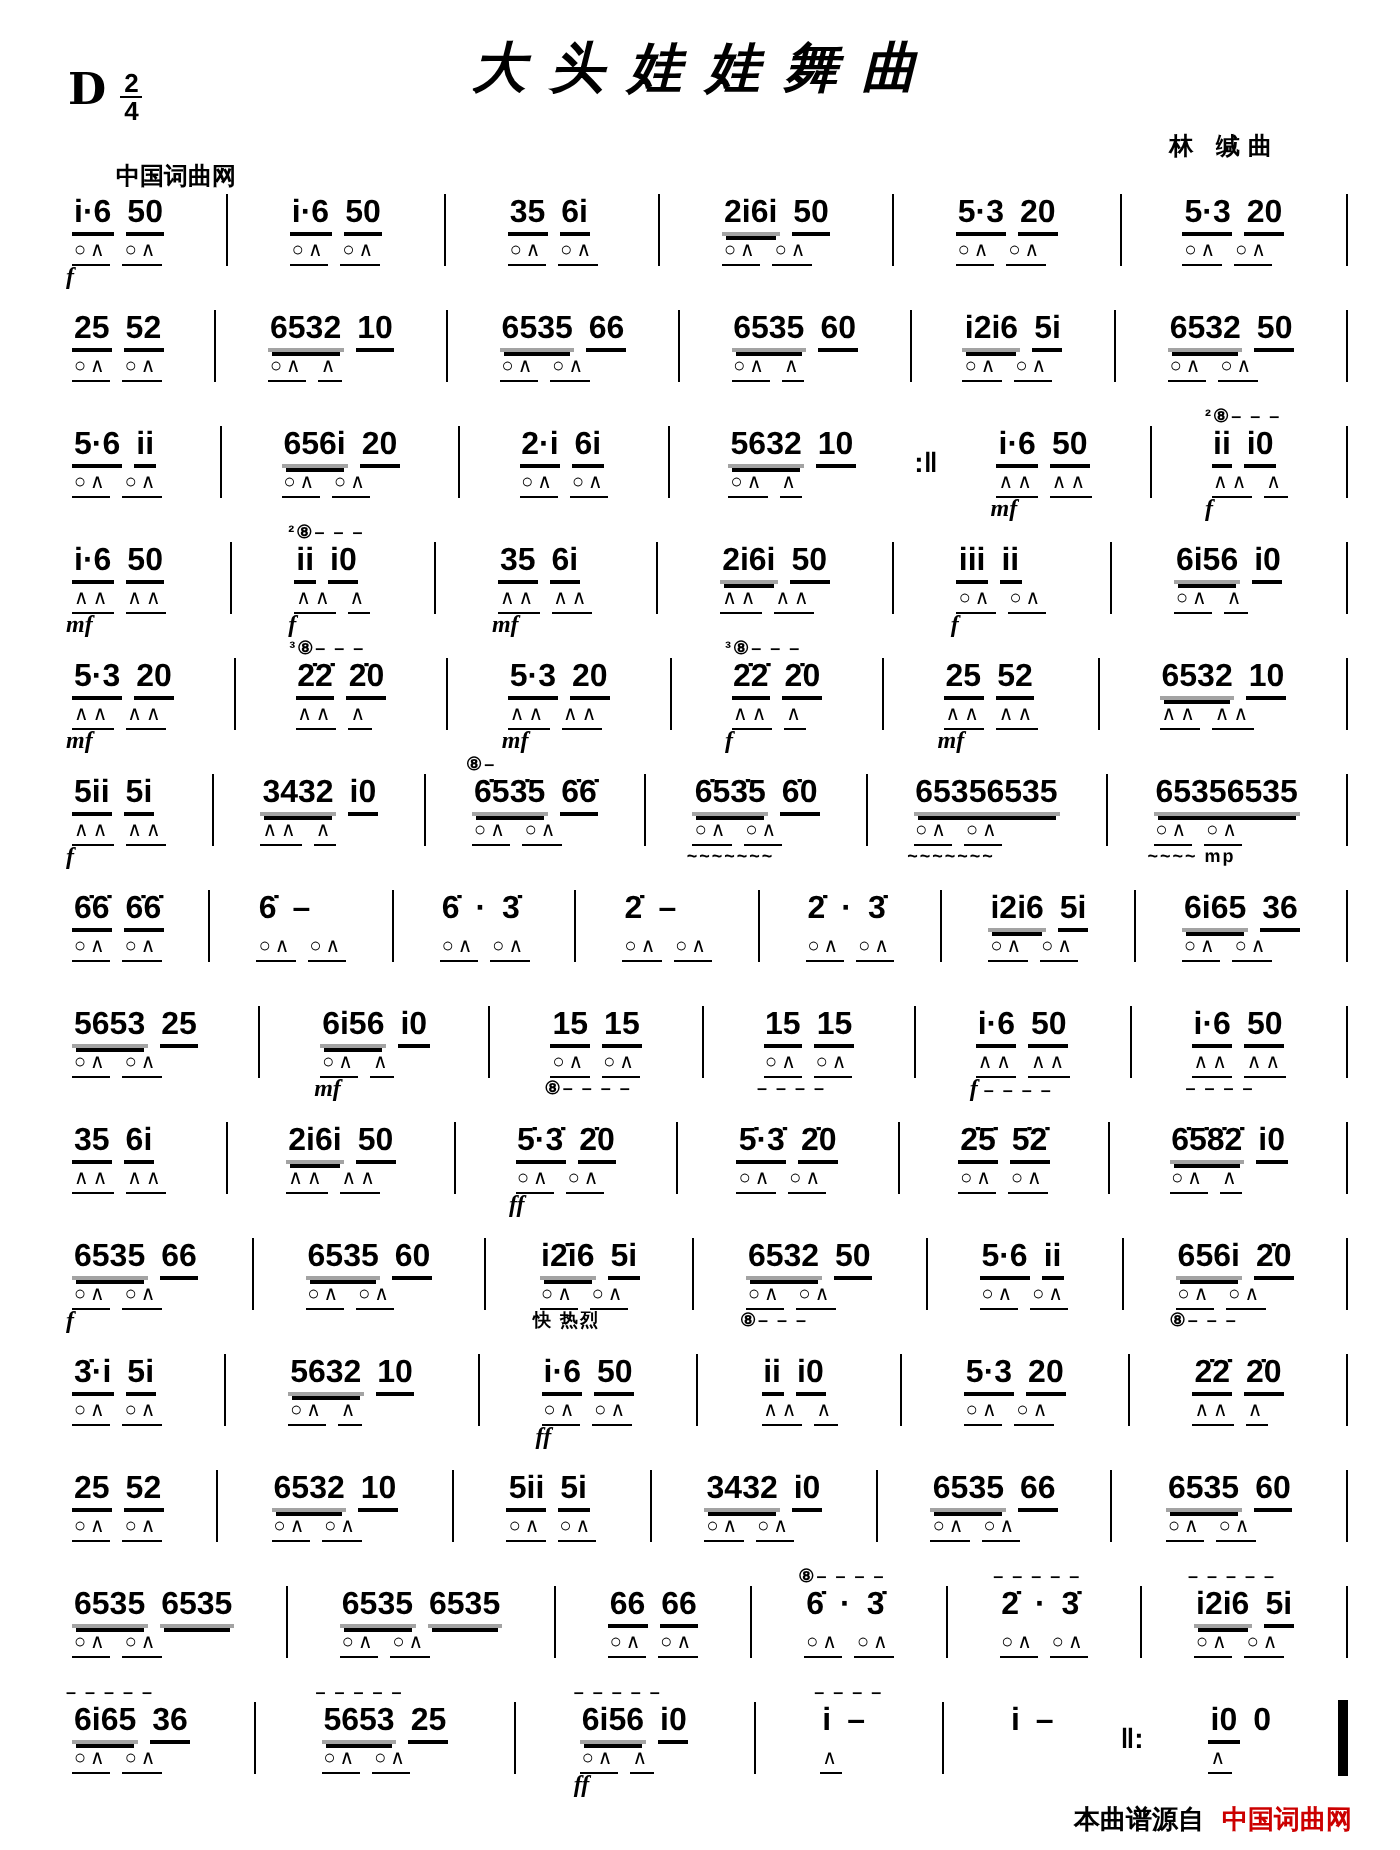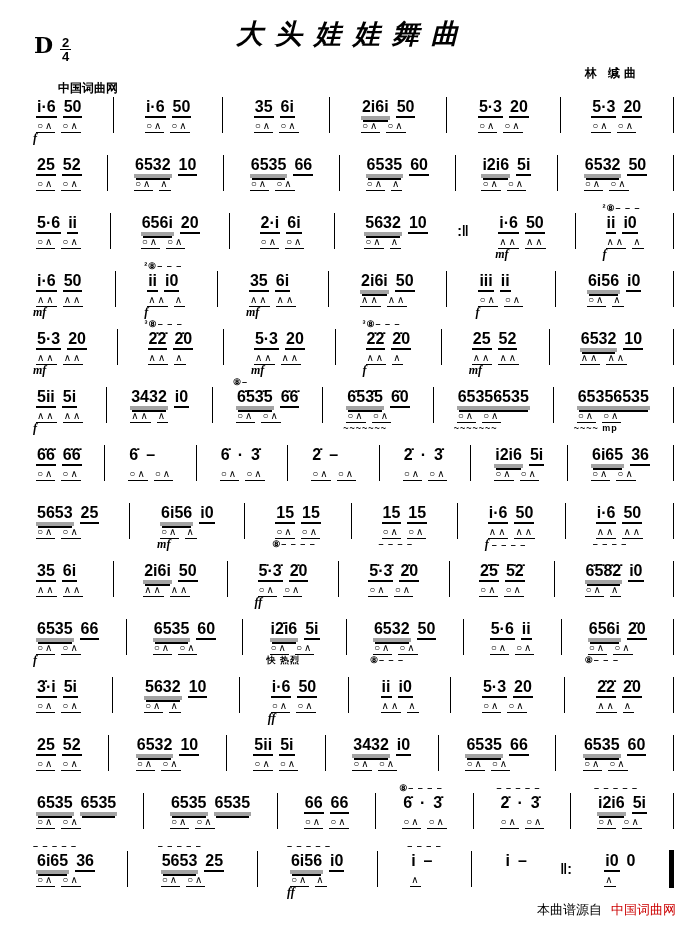--- a/index.html
+++ b/index.html
@@ -16,30 +16,30 @@
   .title{text-align:center;font-size:27px;font-weight:bold;letter-spacing:12px;padding-top:4px;white-space:nowrap;font-style:italic;}
   .composer{position:absolute;right:34px;bottom:-14px;font-size:12px;font-weight:bold;letter-spacing:4px;margin-top:35px;}
   .tempo{font-size:12px;font-weight:bold;margin:12px 0 0 26px;height:15px;}
   .score{display:flex;flex-direction:column;justify-content:flex-end;height:802px;margin-top:2px;}
   .line{display:flex;justify-content:space-between;align-items:flex-start;}
   .measure{display:flex;flex-direction:column;padding:0 1px;}
   .m-top{height:10px;font-size:9px;line-height:10px;white-space:nowrap;font-weight:bold;letter-spacing:1px;}
   .m-notes{height:21px;font-size:16px;font-weight:bold;line-height:19px;white-space:nowrap;}
   .beat{display:inline-block;margin:0 3px;padding:0 1px;}
   .beam{border-bottom:2px solid #000;}
-  .beam2{border-bottom:4px solid #a3a3a3;box-shadow:0 4px 0 -2px #000;}
+  .beam2{border-bottom:2px solid #a3a3a3;box-shadow:0 4px 0 -2px #000;}
   .m-syms{height:14px;font-size:10px;line-height:13px;white-space:nowrap;margin-top:1px;}
   .sgrp{display:inline-block;margin:0 3px;border-bottom:1px solid #000;letter-spacing:2px;padding:0 1px;}
   .m-ann{height:12px;font-size:9px;line-height:11px;white-space:nowrap;}
   .dyn{font-family:"Liberation Serif",serif;font-style:italic;font-weight:bold;font-size:12px;margin-right:3px;}
   .ann{font-size:9px;font-weight:bold;letter-spacing:1px;}
   .bar{width:1px;background:#000;height:36px;margin-top:10px;}
   .barx{font-size:14px;font-weight:bold;margin-top:10px;line-height:36px;height:36px;}
   .endbar{width:5px;background:#000;height:38px;margin-top:9px;}
-  .footer{position:absolute;right:24px;bottom:6px;font-size:13px;font-weight:normal;margin-left:32px;}
+  .footer{position:absolute;right:24px;bottom:6px;font-size:13px;font-weight:bold;margin-left:32px;}
   .site{margin-left:9px;}
 </style>
 </head>
 <body>
 
 <div class="page">
 
   <div class="hdr">
     <div class="key">
       <span>D</span><span class="meter"><span class="mt">2</span><span class="mb">4</span></span>

